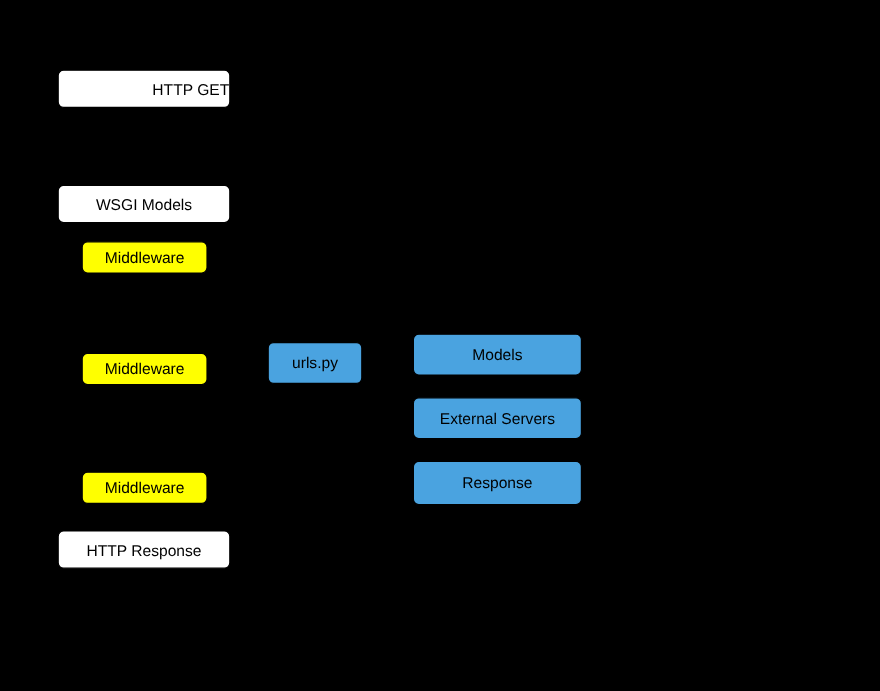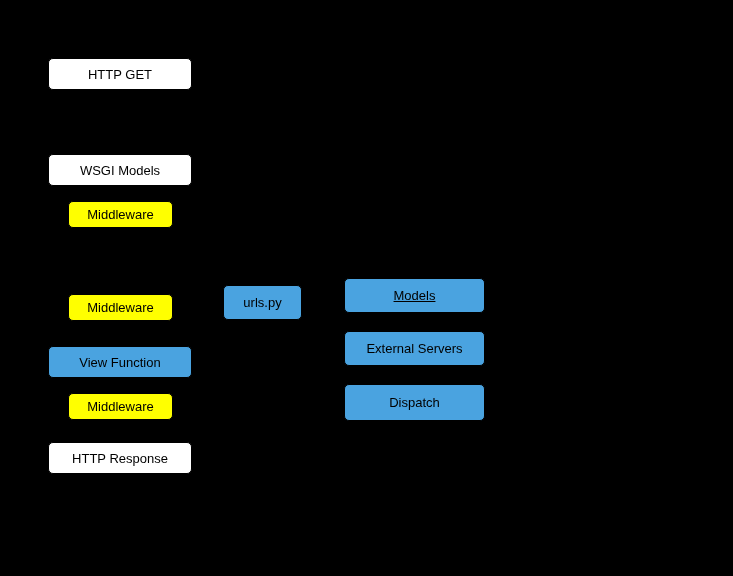--- a/index.html
+++ b/index.html
@@ -26,34 +26,34 @@
     color: #000000;
     font-size: 13px;
     text-align: center;
     white-space: nowrap;
   }
   .node.white  { background: var(--white, #ffffff); }
   .node.yellow { background: var(--yellow, #ffff00); }
   .node.blue   { background: var(--blue, #4aa3e0); }
 
   
-  .n-http-get        { left: 48px;  top: 58px;  width: 144px; height: 32px; }
+  .n-http-get        { left: 48px;  top: 58px;  width: 144px; height: 32px; justify-content: flex-end; }
   .n-wsgi-server     { left: 48px;  top: 154px; width: 144px; height: 32px; }
   .n-middleware-1    { left: 68px;  top: 201px; width: 105px; height: 27px; }
   .n-url-dispatch    { left: 48px;  top: 250px; width: 144px; height: 32px; }
   .n-middleware-2    { left: 68px;  top: 294px; width: 105px; height: 27px; }
   .n-view-function   { left: 48px;  top: 346px; width: 144px; height: 32px; }
   .n-middleware-3    { left: 68px;  top: 393px; width: 105px; height: 27px; }
   .n-http-response   { left: 48px;  top: 442px; width: 144px; height: 32px; }
 
   
   .n-urls-py         { left: 223px; top: 285px; width: 79px;  height: 35px; }
 
   
-  .n-models          { left: 344px; top: 278px; width: 141px; height: 35px; text-decoration: underline; }
+  .n-models          { left: 344px; top: 278px; width: 141px; height: 35px; }
   .n-external-servers{ left: 344px; top: 331px; width: 141px; height: 35px; }
   .n-templates       { left: 344px; top: 384px; width: 141px; height: 37px; }
 </style>
 </head>
 <body>
 
 <div class="canvas">
 
   <div class="node white n-http-get">
     <span>HTTP GET</span>
@@ -65,23 +65,20 @@
 
   <div class="node yellow n-middleware-1">
     <span>Middleware</span>
   </div>
 
 
   <div class="node yellow n-middleware-2">
     <span>Middleware</span>
   </div>
 
-  <div class="node blue n-view-function">
-    <span>View Function</span>
-  </div>
 
   <div class="node yellow n-middleware-3">
     <span>Middleware</span>
   </div>
 
   <div class="node white n-http-response">
     <span>HTTP Response</span>
   </div>
 
   <div class="node blue n-urls-py">
@@ -90,16 +87,16 @@
 
   <div class="node blue n-models">
     <span>Models</span>
   </div>
 
   <div class="node blue n-external-servers">
     <span>External Servers</span>
   </div>
 
   <div class="node blue n-templates">
-    <span>Dispatch</span>
+    <span>Response</span>
   </div>
 
 </div>
 
 </body></html>

